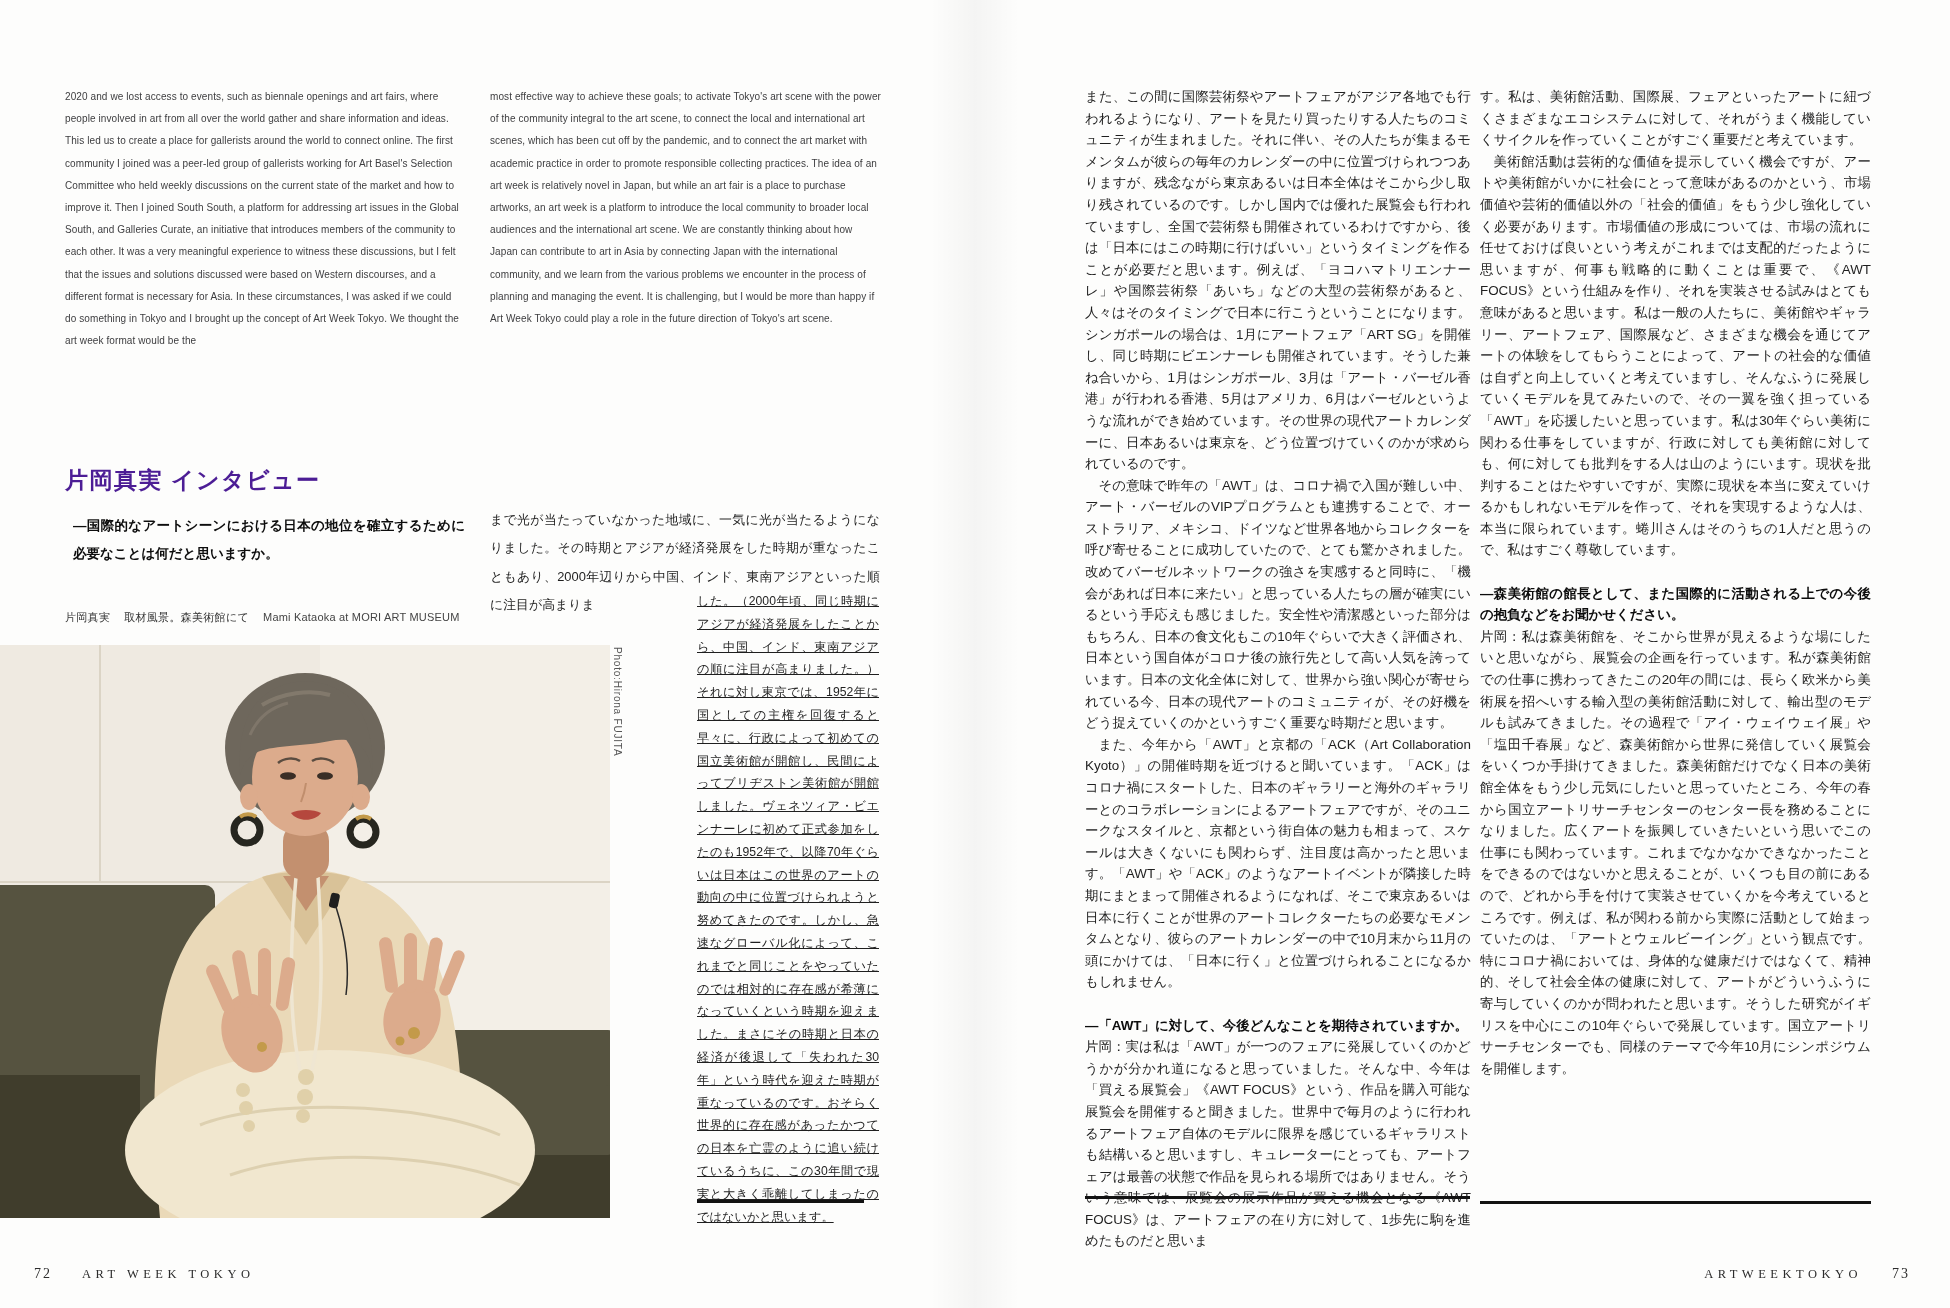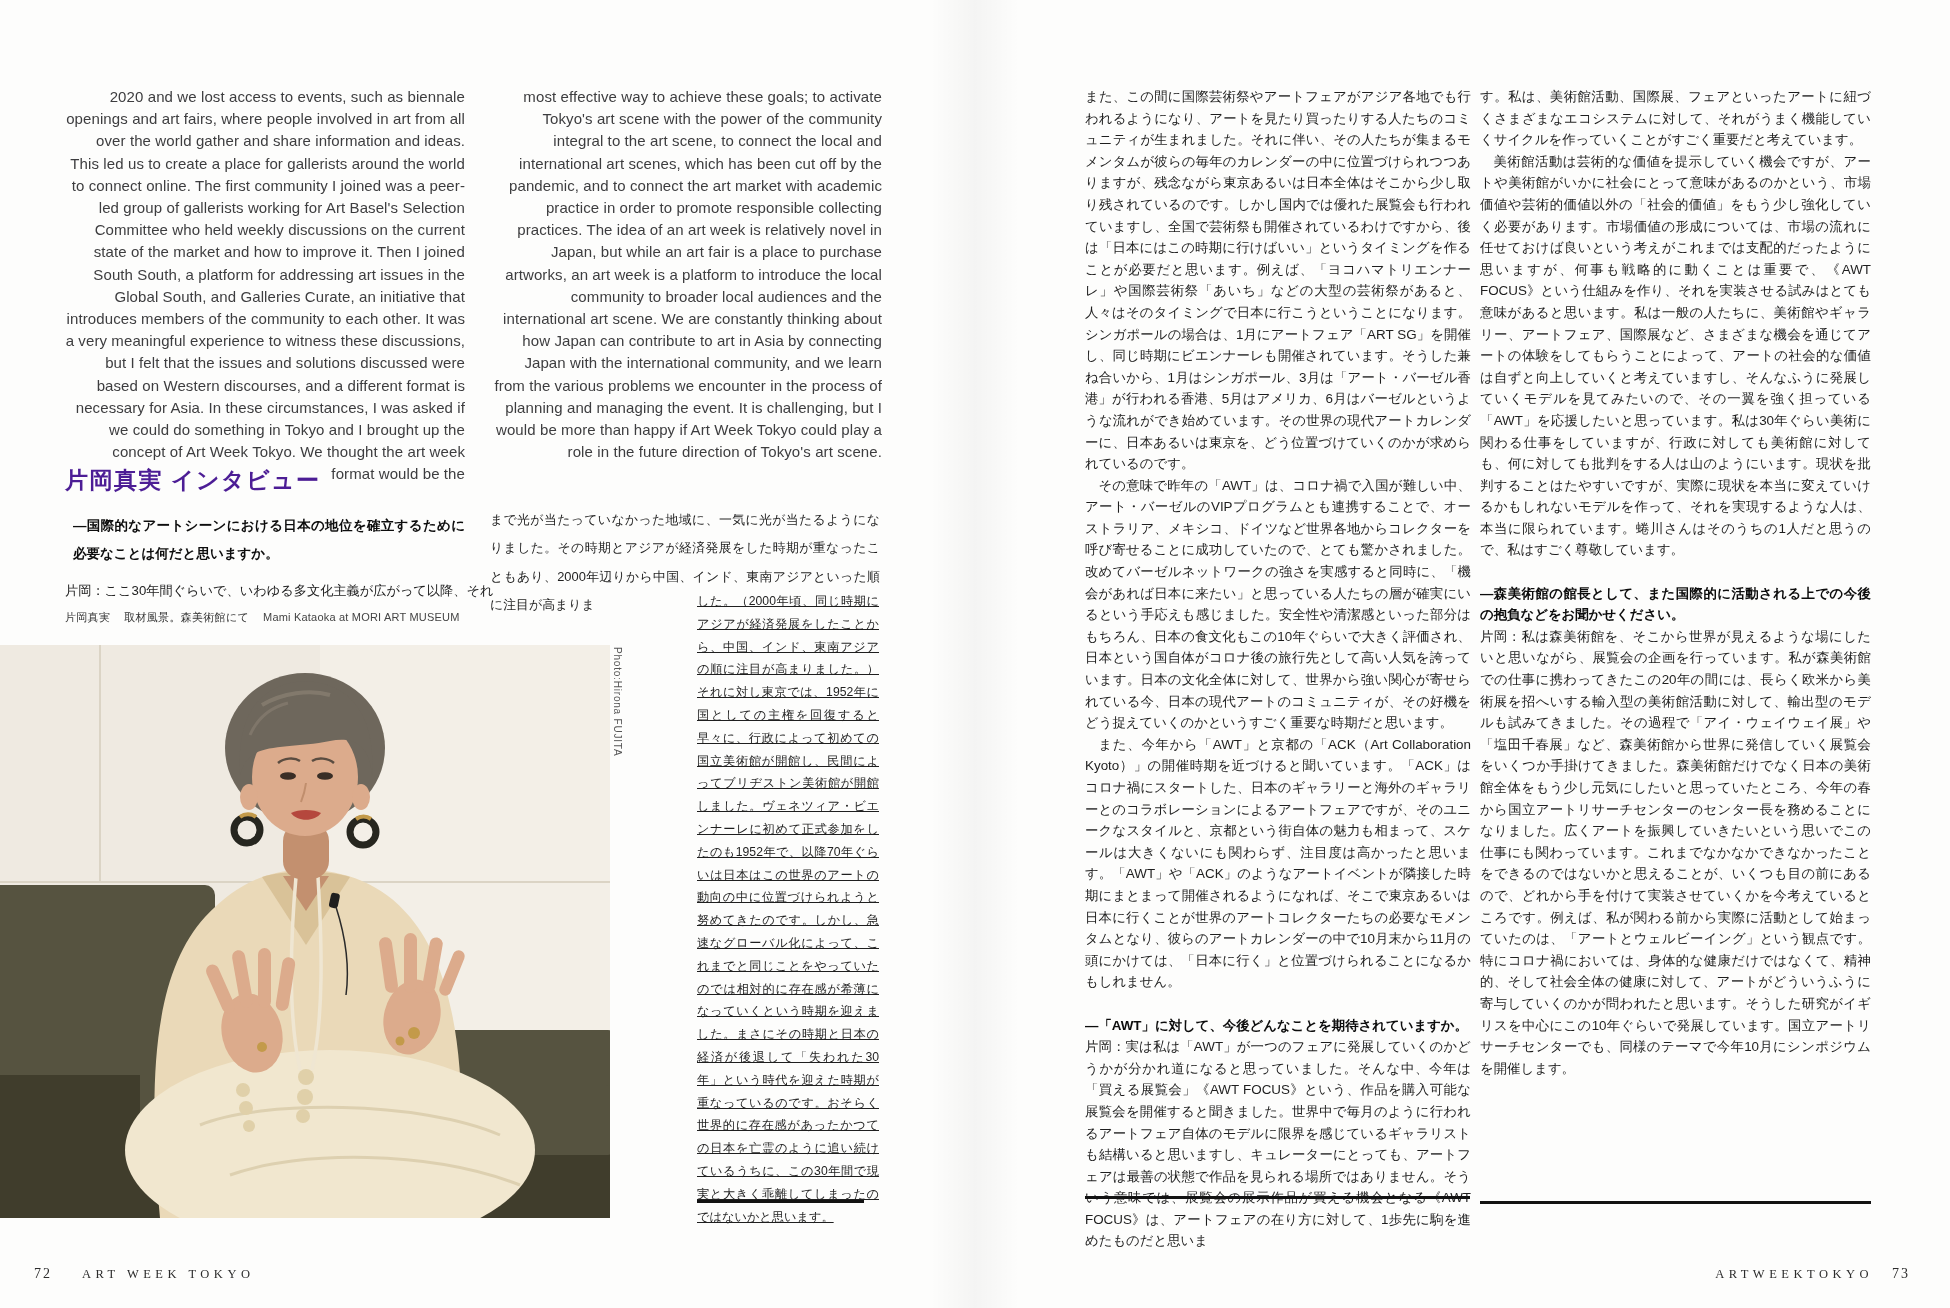--- a/index.html
+++ b/index.html
@@ -10,22 +10,22 @@
     color:#222;
   }
   .gutter{
     position:absolute; left:930px; top:0; width:90px; height:100%;
     background:linear-gradient(90deg, rgba(0,0,0,0) 0%, rgba(0,0,0,0.035) 50%, rgba(0,0,0,0) 100%);
     pointer-events:none;
   }
   
   .en-col{
     position:absolute; top:86px;
-    font-size:15px; line-height:22.2px; color:#3d3d3f;
-    text-align:right; letter-spacing:.1px;
+    font-size:10px; line-height:22.2px; color:#3d3d3f;
+    text-align:left; letter-spacing:.1px;
   }
   .en-col.c1{ left:65px; width:400px; }
   .en-col.c2{ left:490px; width:392px; }
   
   .jp-heading{
     position:absolute; left:65px; top:446px;
     font-size:23px; font-weight:700; letter-spacing:1.5px; color:#4c1d95;
   }
   .jp-qa{
     position:absolute; left:65px; top:504px; width:408px;
@@ -68,21 +68,21 @@
   .endrule.rb { left:1480px; top:1201px; width:391px; }
   
   .folio{
     position:absolute; top:1266px;
     font-family:"Liberation Serif", serif; color:#2c2c2c;
     display:flex; align-items:baseline;
   }
   .folio .num{ font-size:14px; letter-spacing:2px; }
   .folio .mag{ font-size:12.5px; letter-spacing:4.5px; }
   .folio.left{ left:34px; gap:30px; }
-  .folio.right{ right:40px; gap:19px; }
+  .folio.right{ right:40px; gap:30px; }
   
   .photo{
     position:absolute; left:0; top:645px; width:610px; height:573px;
     overflow:hidden; background:var(--wall);
   }
   .photo svg{ display:block; width:100%; height:100%; }
   .ph-wall{ fill:var(--wall); }
   .ph-wall2{ fill:var(--wall_light); }
   .ph-seam{ stroke:var(--seam); stroke-width:2; }
   .ph-sofa{ fill:var(--sofa); }
@@ -102,21 +102,20 @@
 <body>
 
 <div class="spread">
 
   <div class="en-col c1">2020 and we lost access to events, such as biennale openings and art fairs, where people involved in art from all over the world gather and share information and ideas. This led us to create a place for gallerists around the world to connect online. The first community I joined was a peer-led group of gallerists working for Art Basel's Selection Committee who held weekly discussions on the current state of the market and how to improve it. Then I joined South South, a platform for addressing art issues in the Global South, and Galleries Curate, an initiative that introduces members of the community to each other. It was a very meaningful experience to witness these discussions, but I felt that the issues and solutions discussed were based on Western discourses, and a different format is necessary for Asia. In these circumstances, I was asked if we could do something in Tokyo and I brought up the concept of Art Week Tokyo. We thought the art week format would be the</div>
   <div class="en-col c2">most effective way to achieve these goals; to activate Tokyo's art scene with the power of the community integral to the art scene, to connect the local and international art scenes, which has been cut off by the pandemic, and to connect the art market with academic practice in order to promote responsible collecting practices. The idea of an art week is relatively novel in Japan, but while an art fair is a place to purchase artworks, an art week is a platform to introduce the local community to broader local audiences and the international art scene. We are constantly thinking about how Japan can contribute to art in Asia by connecting Japan with the international community, and we learn from the various problems we encounter in the process of planning and managing the event. It is challenging, but I would be more than happy if Art Week Tokyo could play a role in the future direction of Tokyo's art scene.</div>
 
   <h2 class="jp-heading">片岡真実 インタビュー</h2>
   <div class="jp-qa">
     <p class="q">―国際的なアートシーンにおける日本の地位を確立するために必要なことは何だと思いますか。</p>
-    <p class="a">片岡：ここ30年間ぐらいで、いわゆる多文化主義が広がって以降、それ</p>
   </div>
 
   <div class="caption">
     <span>片岡真実</span>
     <span>取材風景。森美術館にて</span>
     <span class="en">Mami Kataoka at MORI ART MUSEUM</span>
   </div>
 
   <div class="jp-cont-wide">まで光が当たっていなかった地域に、一気に光が当たるようになりました。その時期とアジアが経済発展をした時期が重なったこともあり、2000年辺りから中国、インド、東南アジアといった順に注目が高まりま</div>
   <div class="jp-cont-narrow">した。（2000年頃、同じ時期にアジアが経済発展をしたことから、中国、インド、東南アジアの順に注目が高まりました。）それに対し東京では、1952年に国としての主権を回復すると早々に、行政によって初めての国立美術館が開館し、民間によってブリヂストン美術館が開館しました。ヴェネツィア・ビエンナーレに初めて正式参加をしたのも1952年で、以降70年ぐらいは日本はこの世界のアートの動向の中に位置づけられようと努めてきたのです。しかし、急速なグローバル化によって、これまでと同じことをやっていたのでは相対的に存在感が希薄になっていくという時期を迎えました。まさにその時期と日本の経済が後退して「失われた30年」という時代を迎えた時期が重なっているのです。おそらく世界的に存在感があったかつての日本を亡霊のように追い続けているうちに、この30年間で現実と大きく乖離してしまったのではないかと思います。</div>

